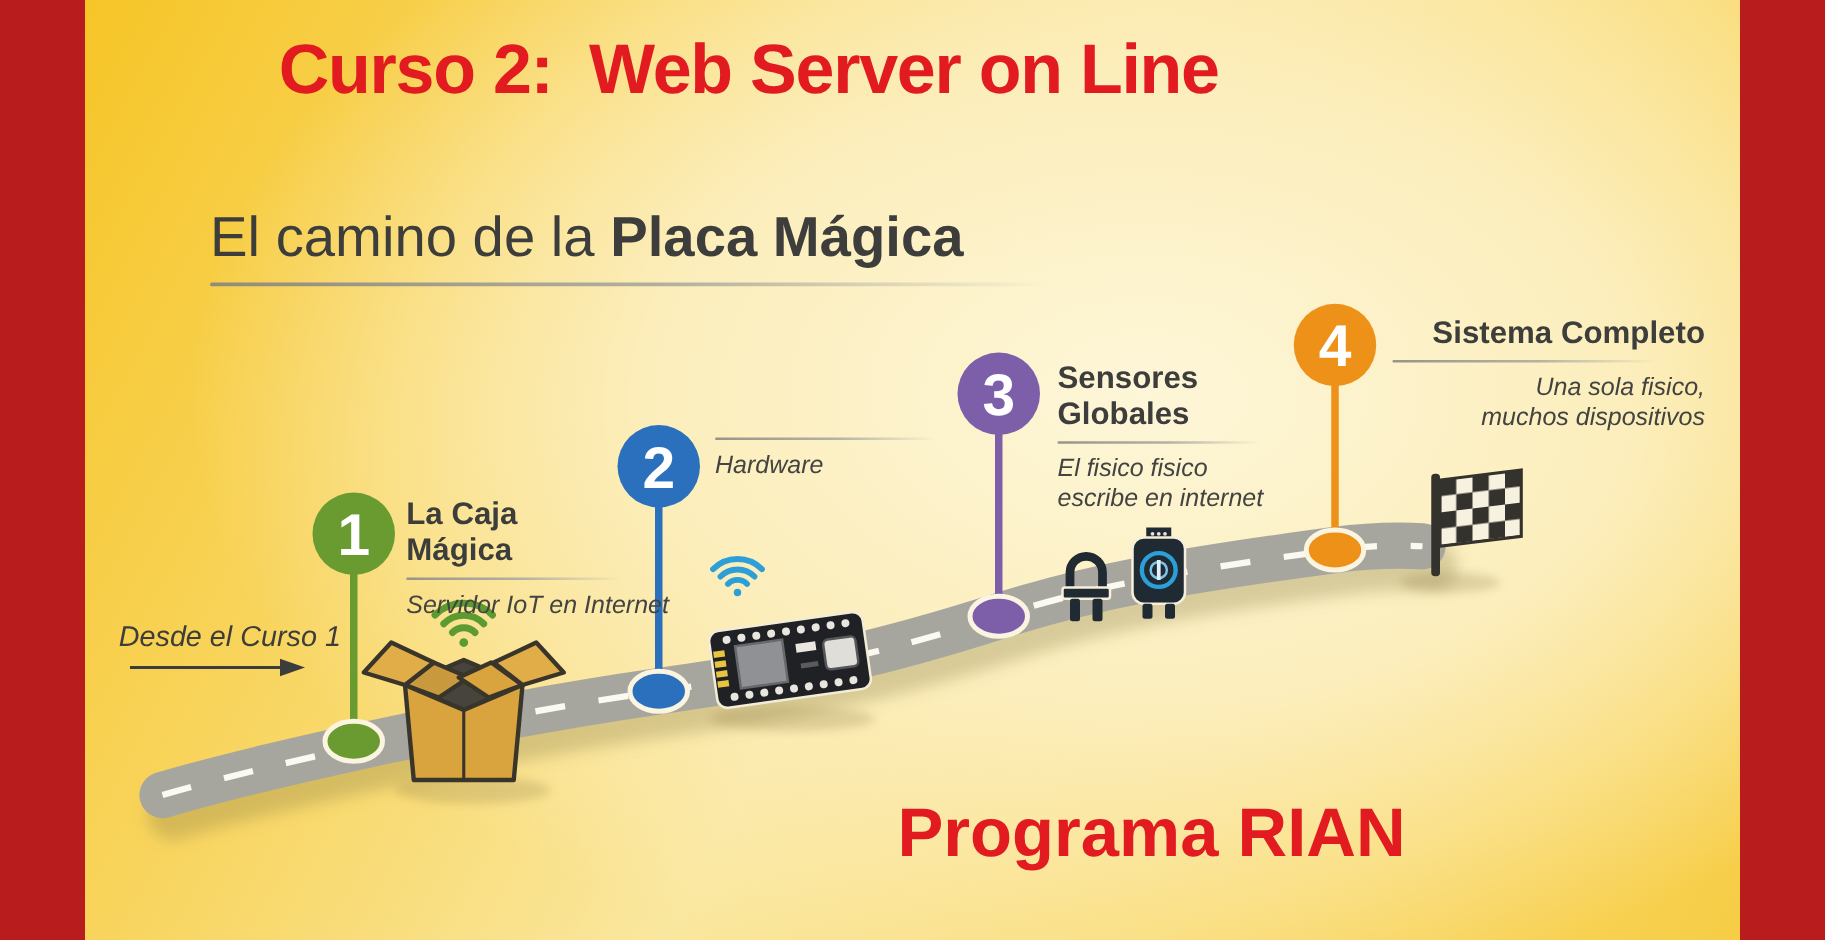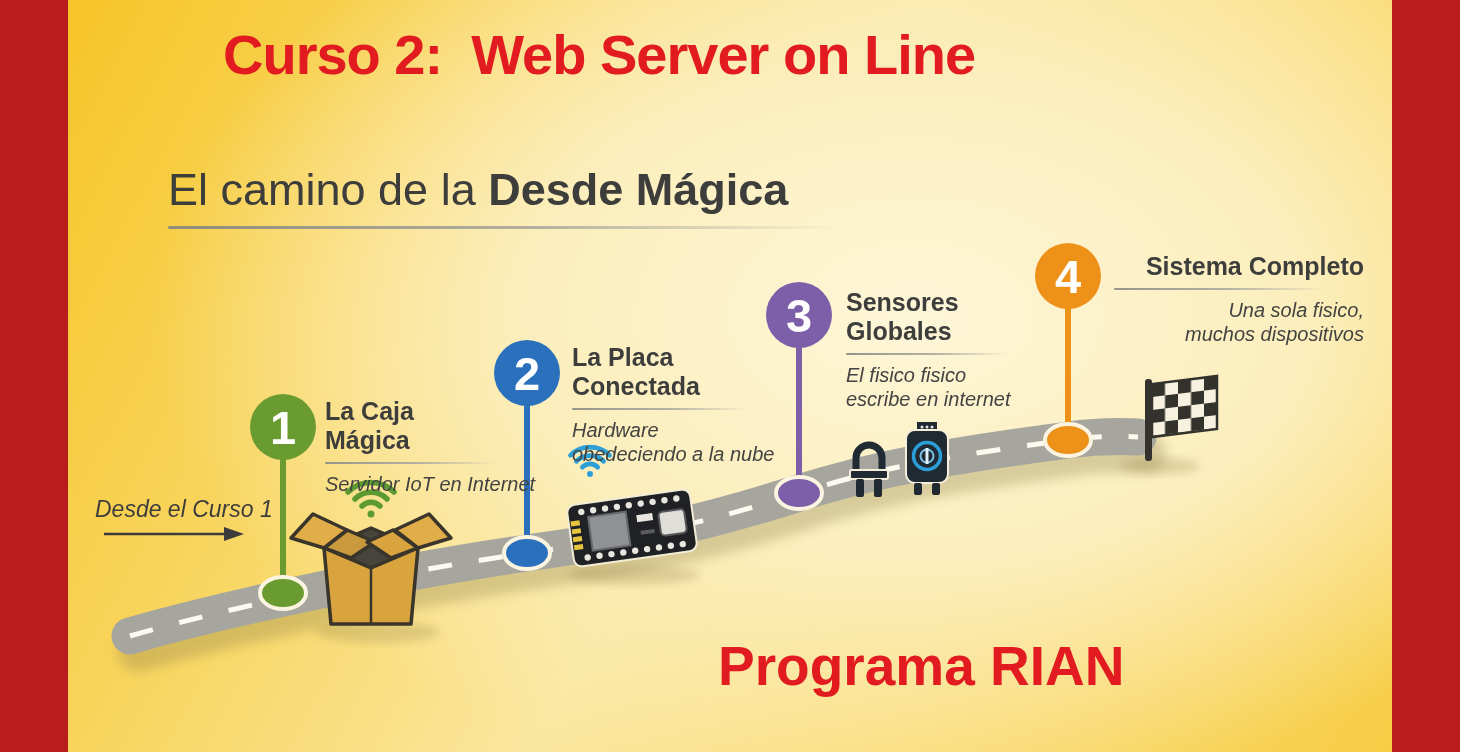--- a/index.html
+++ b/index.html
@@ -165,21 +165,21 @@
 
       <g>
         <rect x="1077" y="379" width="7" height="82" rx="3" fill="#34322c"></rect>
         <g transform="translate(1084,384) skewY(-7)">
           <rect x="0" y="0" width="65" height="53" fill="url(#check)" stroke="#34322c" stroke-width="2.5"></rect>
         </g>
       </g>
     </svg>
 
     <div class="course-title">Curso 2:  Web Server on Line</div>
-    <div class="subtitle"><span>El camino de la </span><b>Desde Mágica</b></div>
+    <div class="subtitle"><span>El camino de la </span><b>Placa Mágica</b></div>
     <div class="subtitle-rule"></div>
     <div class="from-label">Desde el Curso 1</div>
     <div class="footer-title">Programa RIAN</div>
 
     <div class="ms-circle c-green" style="left:182px;top:394px;">
         <span>1</span>
       </div>
     <div class="ms-circle c-blue" style="left:426px;top:340px;">
         <span>2</span>
       </div>
@@ -195,28 +195,23 @@
         <div>La Caja</div>
         <div>Mágica</div>
       </div>
       <div class="ms-divider" style="width:172px;"></div>
       <div class="ms-desc">
         <div>Servidor IoT en Internet</div>
       </div>
     </div>
 
     <div class="ms-text" style="left:504px;top:343px;width:240px;">
-      <div class="ms-title">
-        <div>La Placa</div>
-        <div>Conectada</div>
-      </div>
       <div class="ms-divider" style="width:176px;"></div>
       <div class="ms-desc">
         <div>Hardware</div>
-        <div>obedeciendo a la nube</div>
       </div>
     </div>
 
     <div class="ms-text" style="left:778px;top:288px;width:230px;">
       <div class="ms-title">
         <div>Sensores</div>
         <div>Globales</div>
       </div>
       <div class="ms-divider" style="width:162px;"></div>
       <div class="ms-desc">

